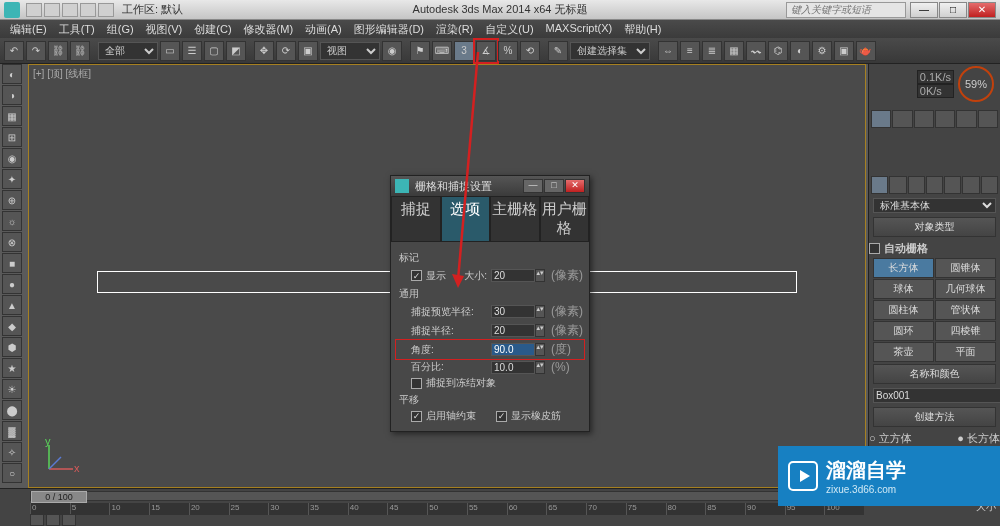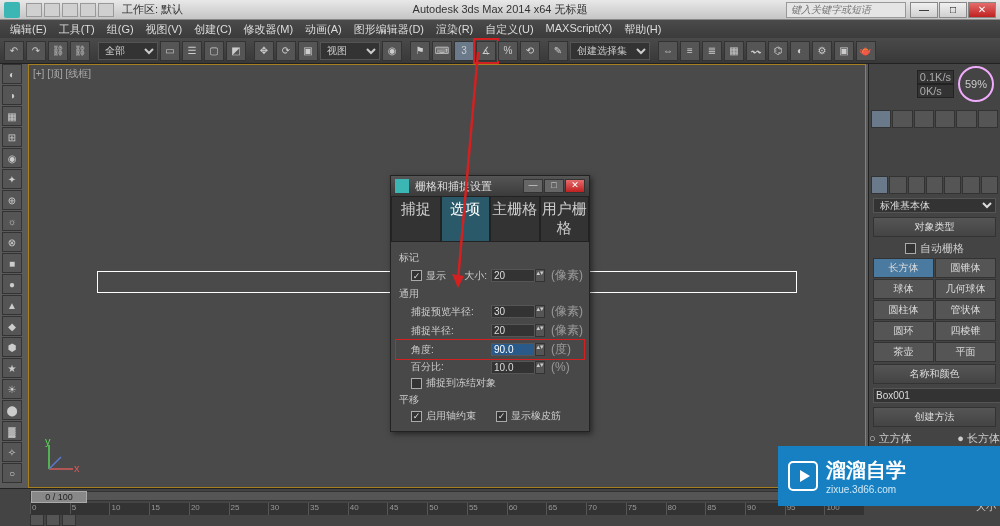--- a/index.html
+++ b/index.html
@@ -36,29 +36,29 @@
 
 .viewport-container { position: absolute; left: 28px; top: 64px; right: 134px; bottom: 38px; background: #4a4a4a; border: 1px solid #a68020; }
 .viewport-label { position: absolute; top: 2px; left: 4px; color: #aaa; font-size: 10px; }
 .viewport-object { position: absolute; left: 68px; top: 206px; right: 68px; height: 22px; border: 1px solid #fff; }
 .viewcube { position: absolute; bottom: 8px; left: 12px; }
 .viewcube svg { width: 40px; height: 40px; }
 
 
 .right-panel { position: absolute; right: 0; top: 64px; width: 132px; bottom: 38px; background: #444; border-left: 1px solid #222; display: flex; flex-direction: column; }
 .autosave-badge { position: absolute; right: 6px; top: 2px; display: flex; align-items: center; gap: 4px; }
-.autosave-badge .pct { width: 36px; height: 36px; border: 2px solid #f0abfc; border-radius: 50%; display: flex; align-items: center; justify-content: center; color: #ccc; font-size: 11px;}
+.autosave-badge .pct { width: 36px; height: 36px; border: 2px solid #c2410c; border-radius: 50%; display: flex; align-items: center; justify-content: center; color: #ccc; font-size: 11px;}
 .autosave-badge .speeds { display: flex; flex-direction: column; font-size: 9px; color: #aaa; }
 .autosave-badge .speeds span { background: #333; border: 1px solid #222; padding: 0 2px;}
 .cmd-tabs { margin-top: 44px; display: flex; gap: 1px; padding: 2px; }
 .cmd-tabs span { flex: 1; height: 18px; background: #555; border: 1px solid #333;}
 .cmd-tabs span.active { background: #6a7a8a; }
 .panel-drop { margin: 2px 4px; height: 16px; background: #333; border: 1px solid #555; color: #ddd; font-size: 10px; padding: 0 2px;}
 .rollout-head { background: linear-gradient(#555,#444); color: #ddd; text-align: center; font-size: 10px; padding: 2px 0; margin: 2px 4px; border: 1px solid #333;}
-.auto-grid { display: flex; align-items: center; justify-content: center; gap: 4px; color: #ccc; font-size: 10px; padding: 2px 0;}
+.auto-grid { display: flex; align-items: center; gap: 4px; color: #ccc; font-size: 10px; padding: 2px 0; font-weight: bold;}
 .type-grid { display: grid; grid-template-columns: 1fr 1fr; gap: 1px; }
 .type-grid span { background: #555; border: 1px solid #333; color: #ddd; text-align: center; font-size: 10px; padding: 2px 0; }
 .type-grid span.selected { background: #4a7aa0; }
 .name-row { display: flex; gap: 2px; margin: 2px 4px; }
 .name-row input { flex: 1; background: #333; border: 1px solid #555; color: #ddd; font-size: 10px; padding: 1px 2px;}
 .radio-row { display: flex; justify-content: space-between; gap: 16px; color: #ccc; font-size: 10px; padding: 2px 0;}
 .param-row { display: flex; align-items: center; gap: 4px; color: #ccc; font-size: 10px; padding: 1px 4px;}
 .param-row label { width: 48px; text-align: right;}
 .spinner { display: flex; }
 .spinner input { width: 44px; background: #333; border: 1px solid #555; color: #ddd; font-size: 10px; padding: 0 2px;}

